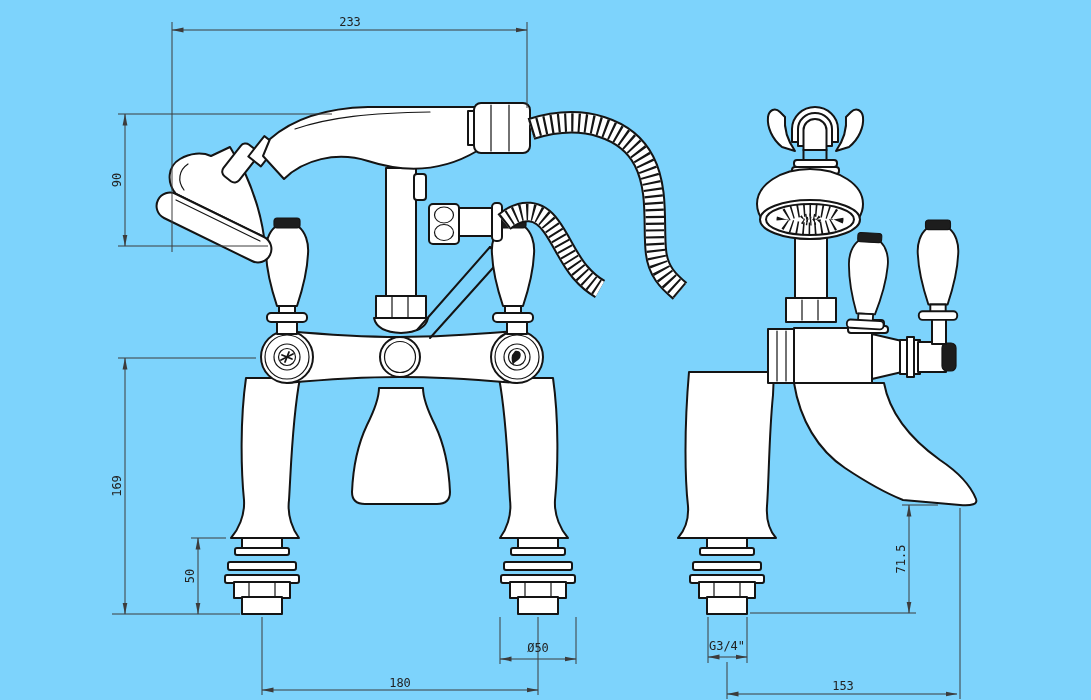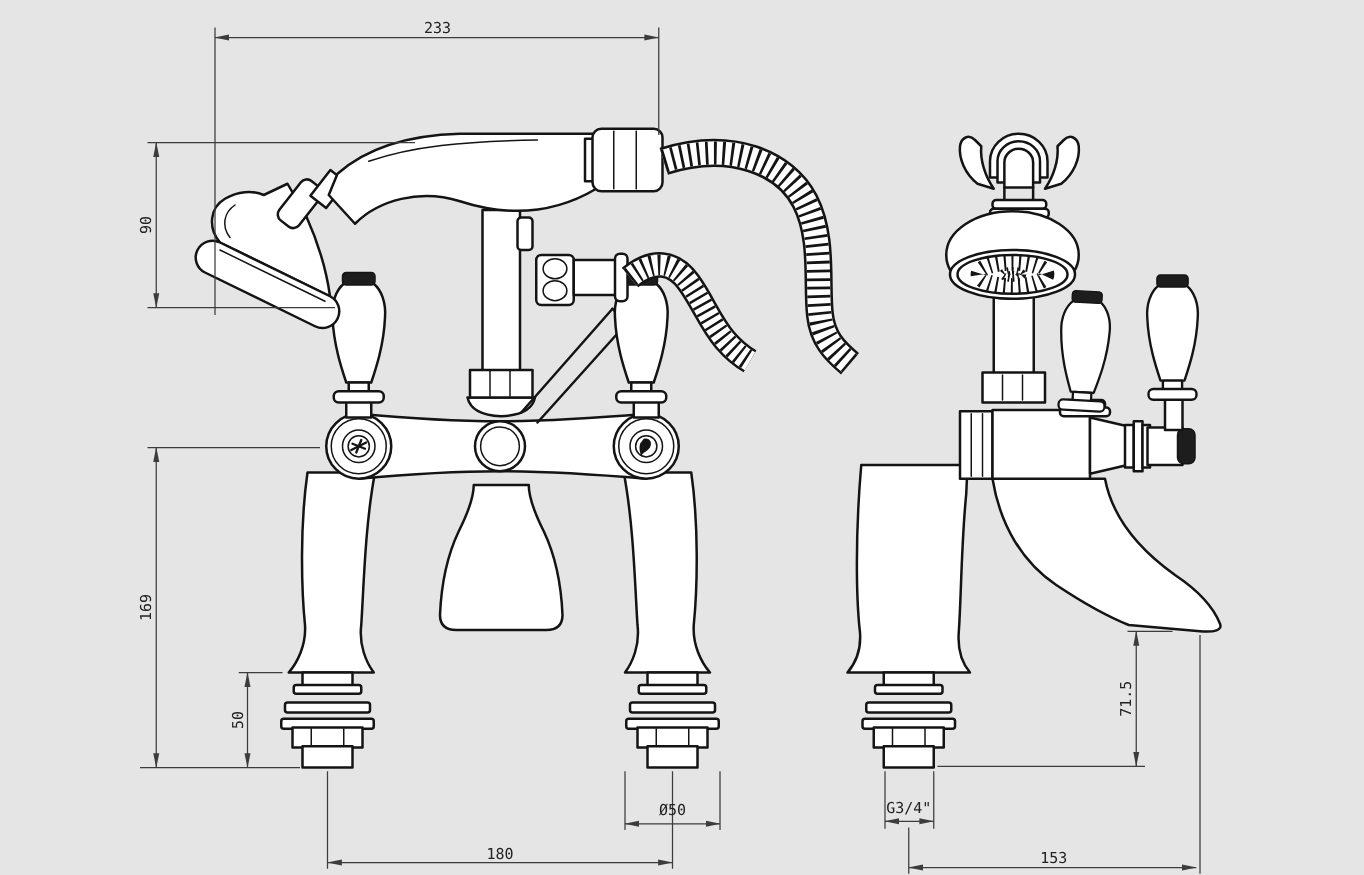--- a/index.html
+++ b/index.html
@@ -1,16 +1,16 @@
 <!DOCTYPE html>
 <html><head>
 <meta charset="utf-8">
 <style>
   html,body{margin:0;padding:0;background:#ffffff;}
-  .stage{position:relative;width:1091px;height:700px;background:#e5e5e5;overflow:hidden;
+  .stage{position:relative;width:1091px;height:700px;background:#7dd3fc;overflow:hidden;
          font-family:"DejaVu Sans Mono","Liberation Mono",monospace;}
   svg{position:absolute;left:0;top:0;}
   .ink{stroke:#141414;fill:none;stroke-width:2;stroke-linejoin:round;stroke-linecap:round;}
   .inkf{stroke:#141414;fill:#ffffff;stroke-width:2;stroke-linejoin:round;}
   .thin{stroke:#141414;fill:none;stroke-width:1.2;stroke-linecap:round;}
   .dark{fill:#1d1d1d;stroke:#141414;stroke-width:1.2;}
   .rib-out{stroke:#141414;fill:none;stroke-linecap:butt;}
   .rib-in{stroke:#ffffff;fill:none;stroke-linecap:butt;}
   .rib-dash{stroke:#141414;fill:none;stroke-linecap:butt;}
   .dim{stroke:#3c3c3c;stroke-width:1;fill:none;}

